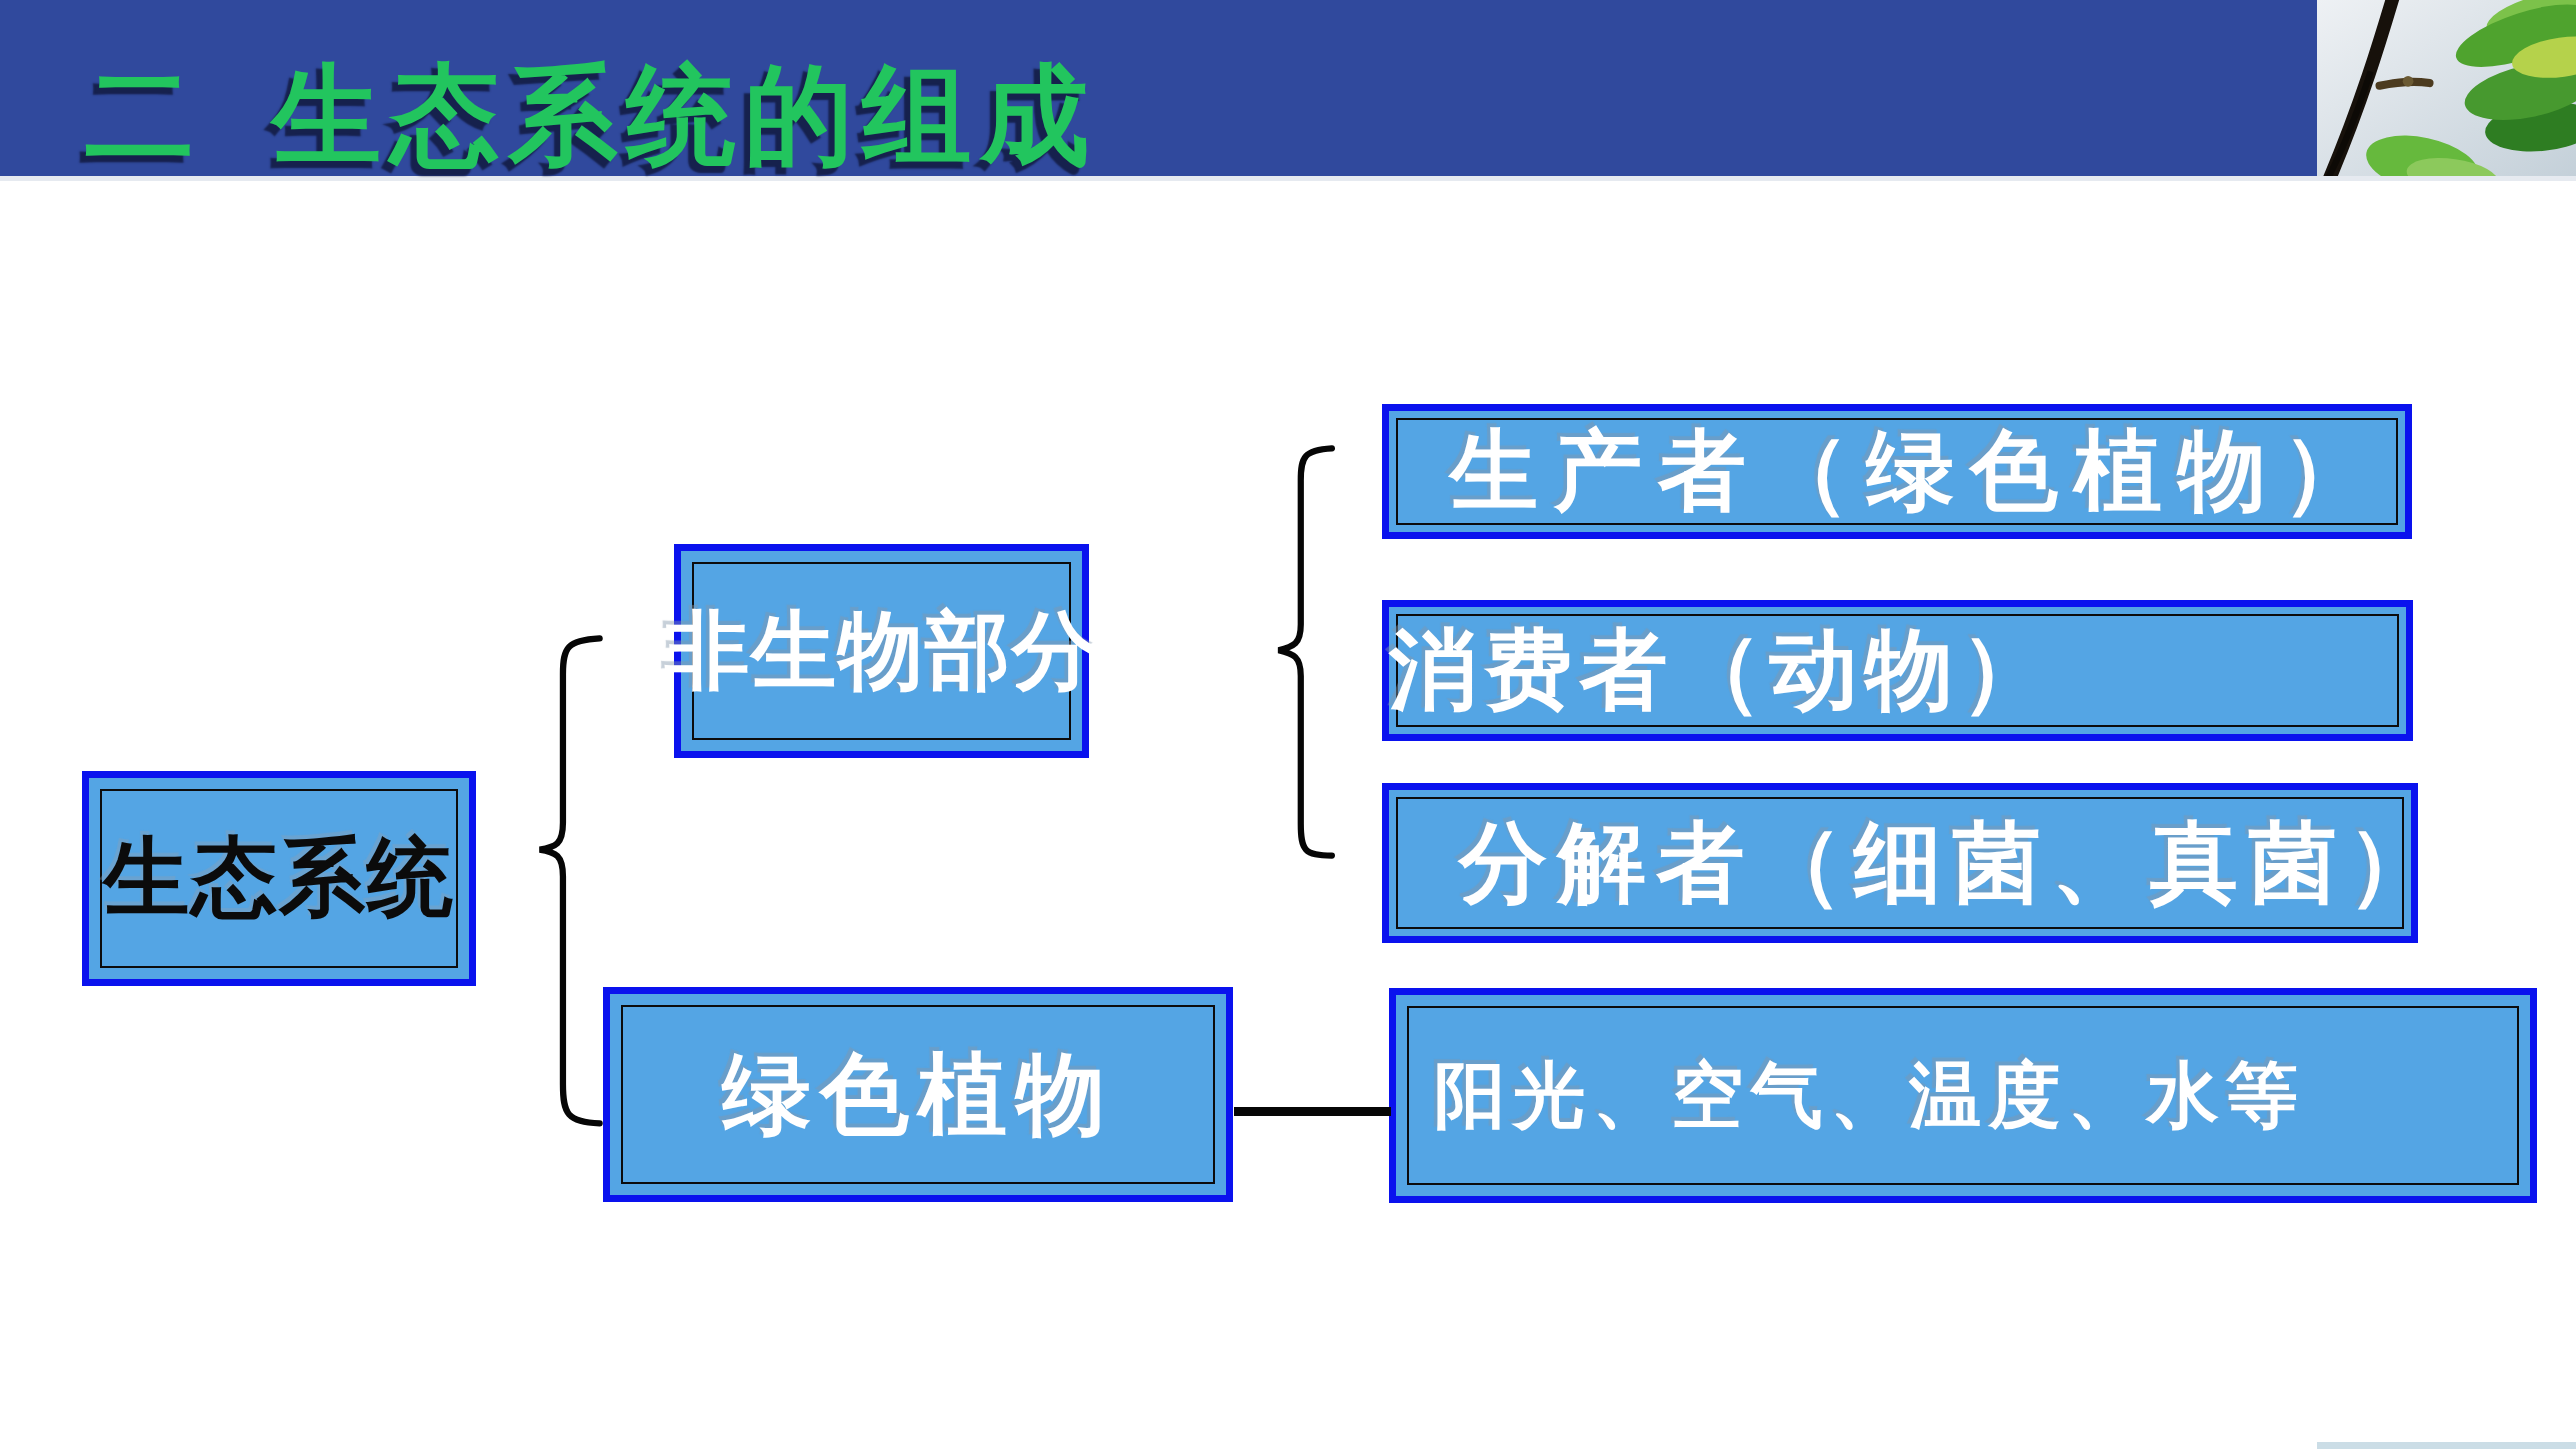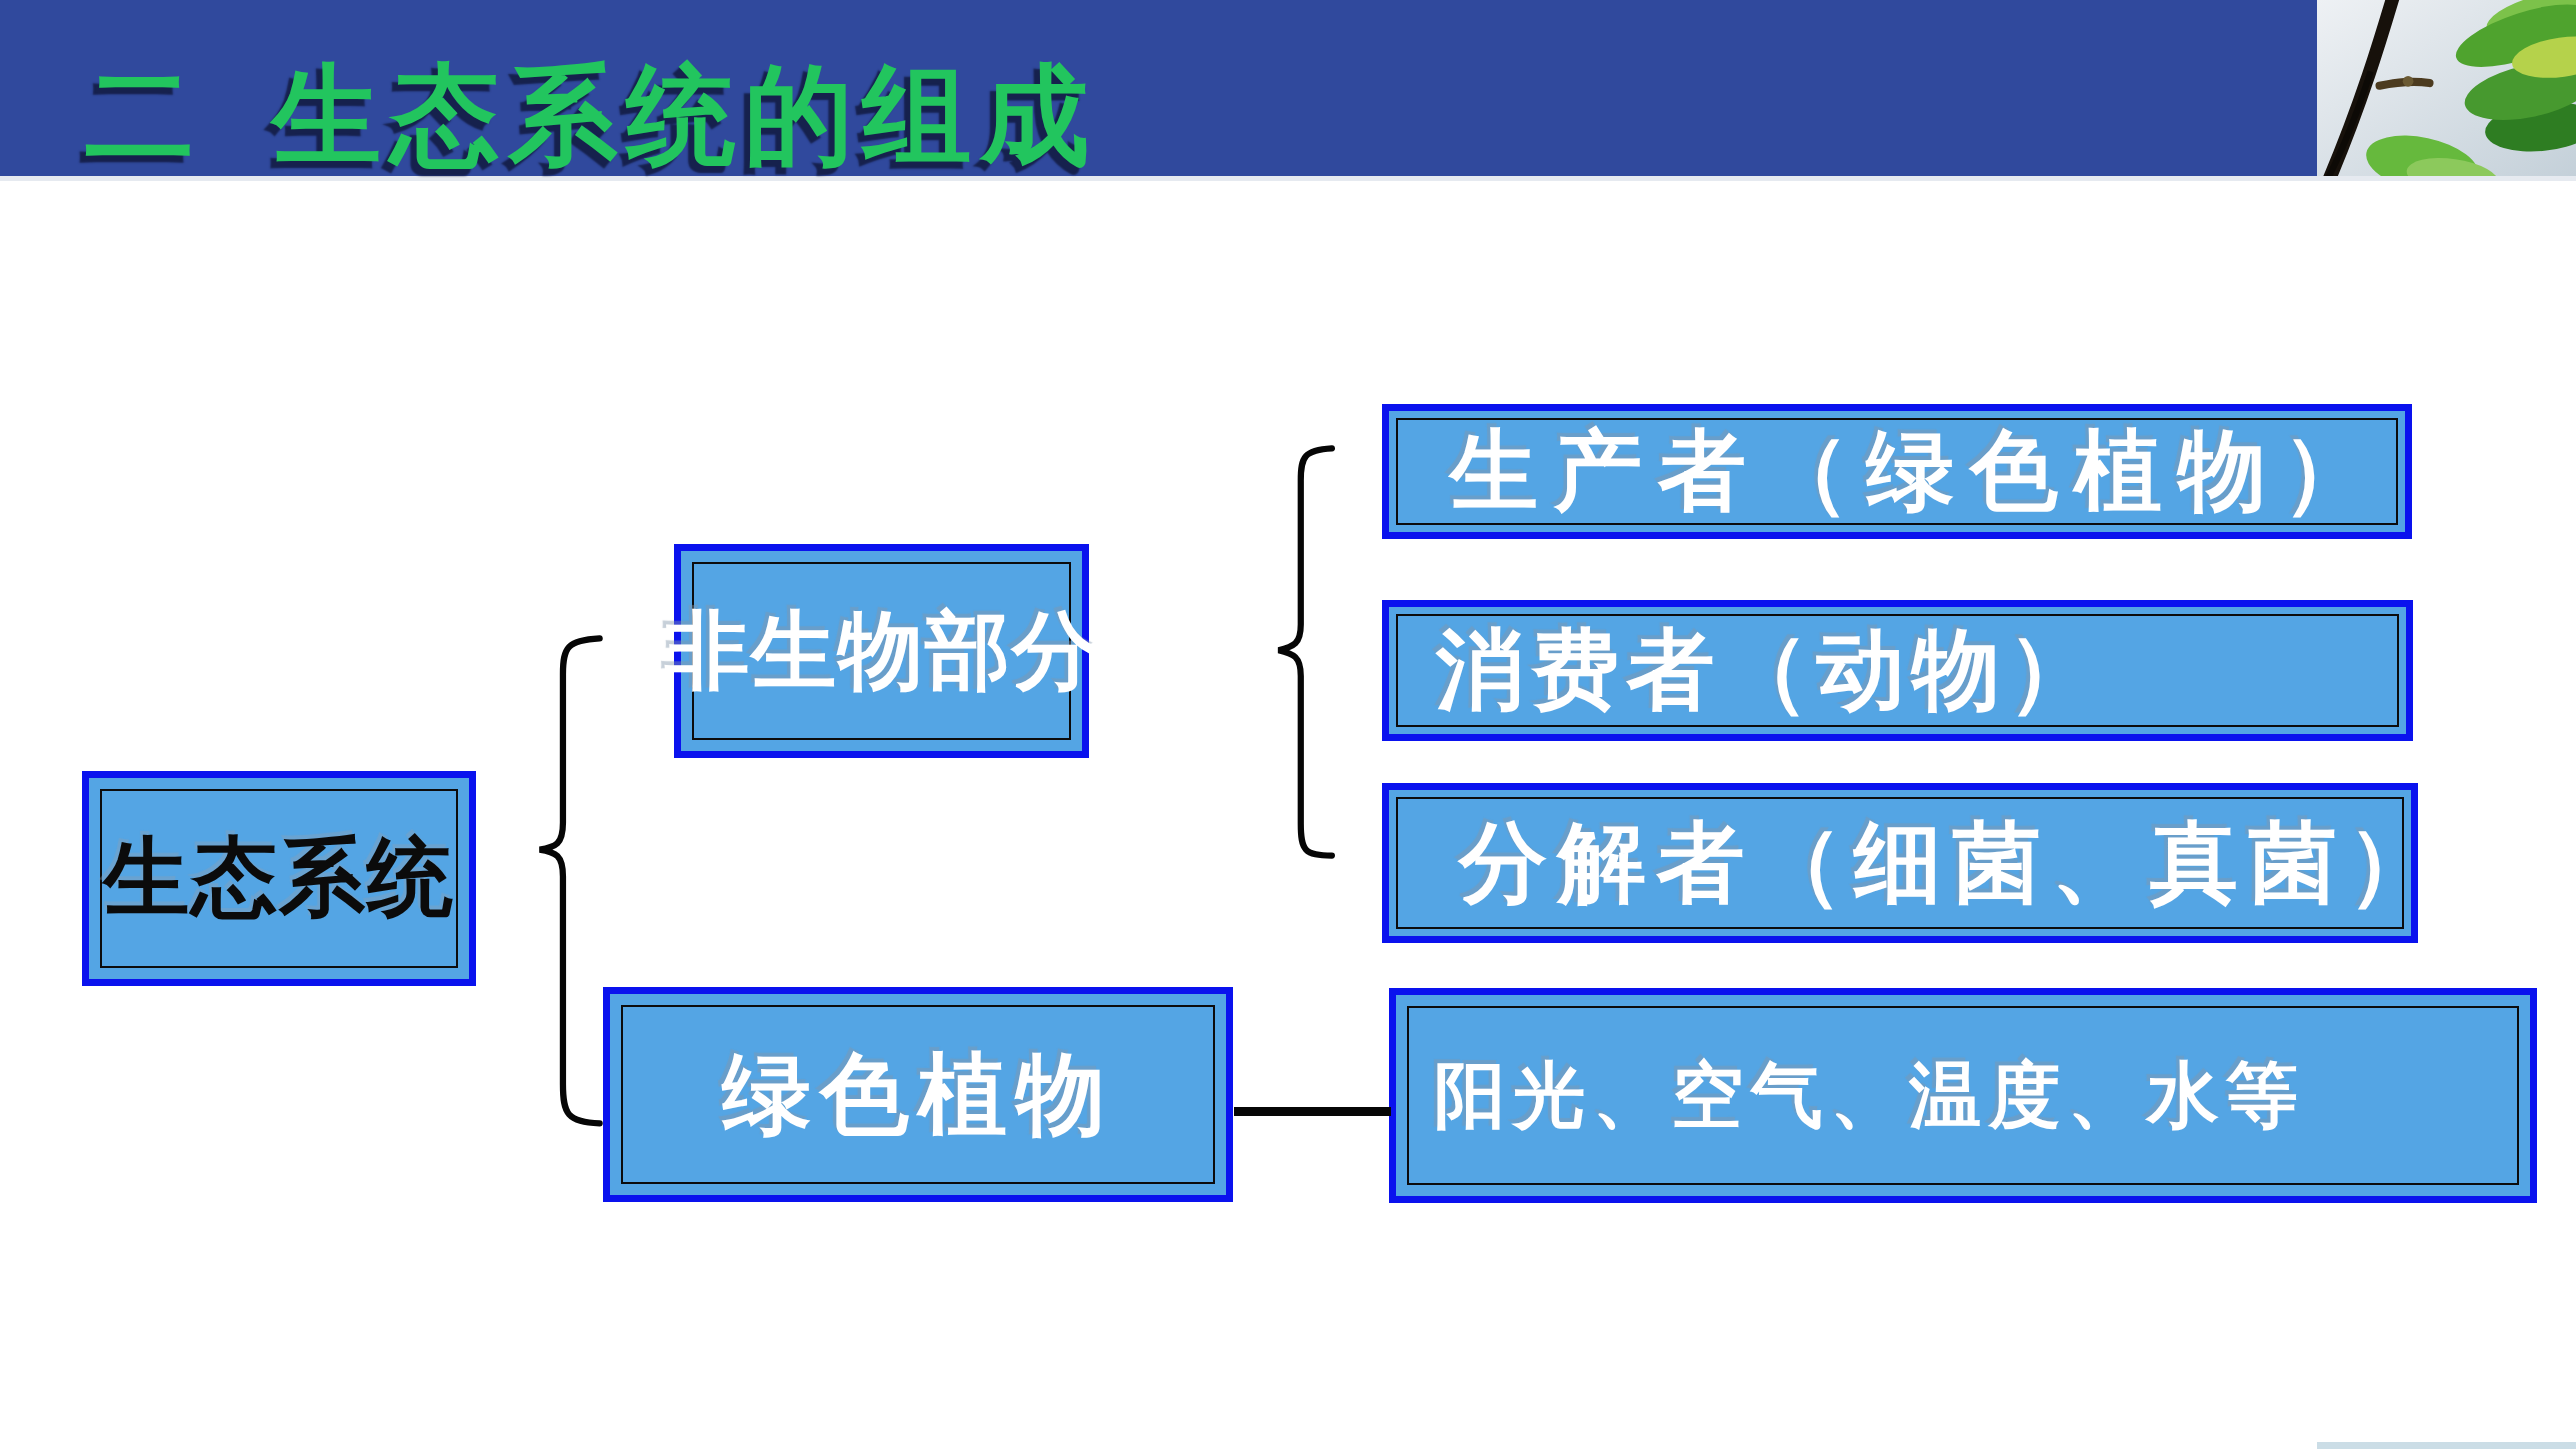--- a/index.html
+++ b/index.html
@@ -86,21 +86,21 @@
   .node--abiotic {
     left: 603px; top: 987px; width: 630px; height: 215px;
     font-size: 89px; letter-spacing: 9px;
   }
   .node--producer {
     left: 1382px; top: 404px; width: 1030px; height: 135px;
     font-size: 88px; letter-spacing: 16px; padding-left: 61px;
   }
   .node--consumer {
     left: 1382px; top: 600px; width: 1031px; height: 141px;
-    font-size: 88px; letter-spacing: 7.2px; padding-left: 47px;
+    font-size: 88px; letter-spacing: 7.2px; 
   }
   .node--decomposer {
     left: 1382px; top: 783px; width: 1036px; height: 160px;
     font-size: 88px; letter-spacing: 10.7px; padding-left: 70px;
   }
   .node--abioticitems {
     left: 1389px; top: 988px; width: 1148px; height: 215px;
     font-size: 72px; letter-spacing: 7.2px; padding-left: 38px;
   }
 

